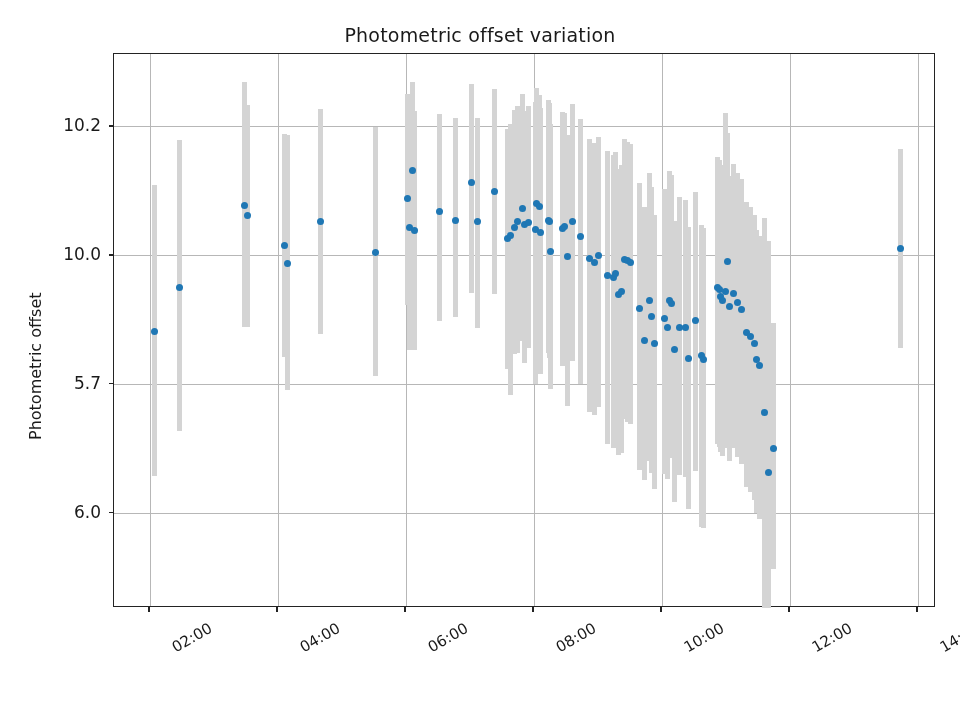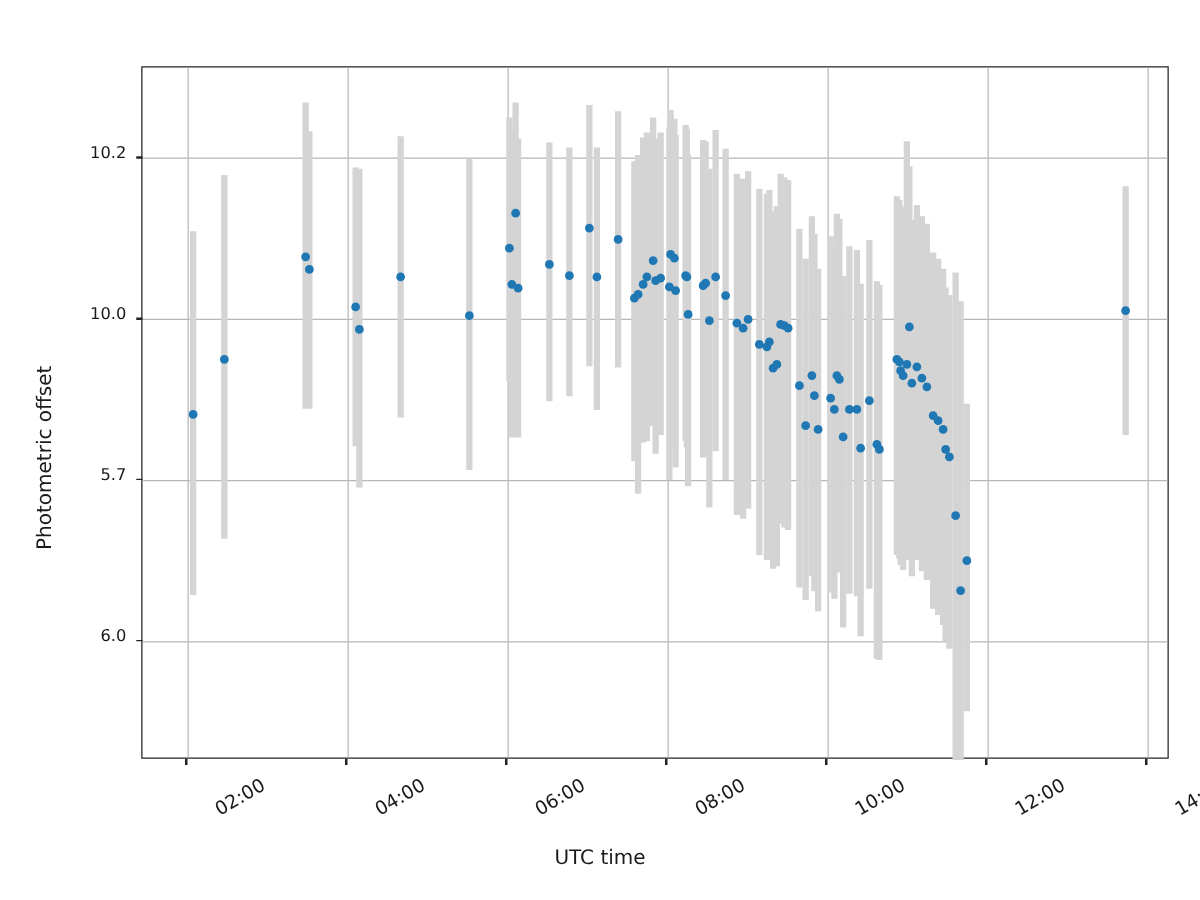--- a/index.html
+++ b/index.html
@@ -20,41 +20,42 @@
   #gridlayer,#datalayer{position:absolute;left:0;top:0;width:100%;height:100%;}
   .gline{position:absolute;background:#b7b7b7;}
   .gline.h{left:0;width:100%;height:1px;}
   .gline.v{top:0;width:1px;height:100%;}
   .ebar{position:absolute;width:5px;background:#d4d4d4;border-radius:0;}
   .pt{position:absolute;width:7px;height:7px;border-radius:50%;background:#1f77b4;}
   .tick{position:absolute;background:#232323;}
   .ytick{left:-5px;width:5px;height:1.4px;}
   .xtick{top:0px;width:1.4px;height:5px;}
   .ylab{
-    position:absolute;text-align:right;width:70px;font-size:13px;color:#1a1a1a;
+    position:absolute;text-align:right;width:70px;font-size:17px;color:#1a1a1a;
   }
   .xlab{
     position:absolute;font-size:15px;color:#1a1a1a;white-space:nowrap;
     transform:rotate(-30deg);transform-origin:right top;
   }
   #ytitle{
     position:absolute;font-size:16px;color:#1a1a1a;white-space:nowrap;
     transform:rotate(-90deg);transform-origin:left top;
     left:26px;top:440px;
   }
   #xtitle{
     position:absolute;left:0;top:676px;width:960px;text-align:center;
     font-size:16px;color:#1a1a1a;
   }
 </style>
 </head>
 <body>
 
 <div id="fig">
 
+  <div id="title">Photometric offset variation</div>
 
   <div id="plot">
     <div id="gridlayer">
         <div class="gline h" style="top: 72.1px;"></div>
         <div class="gline h" style="top: 201px;"></div>
         <div class="gline h" style="top: 329.8px;"></div>
         <div class="gline h" style="top: 458.7px;"></div>
         <div class="gline v" style="left: 35.9px;"></div>
         <div class="gline v" style="left: 163.9px;"></div>
         <div class="gline v" style="left: 291.9px;"></div>
@@ -250,15 +251,14 @@
       <div class="xlab" style="left: 546.963px; top: 619px;">08:00</div>
       <div class="tick xtick" style="left: 660.3px; top: 607px;"></div>
       <div class="xlab" style="left: 675px; top: 619px;">10:00</div>
       <div class="tick xtick" style="left: 788.3px; top: 607px;"></div>
       <div class="xlab" style="left: 803.037px; top: 619px;">12:00</div>
       <div class="tick xtick" style="left: 916.4px; top: 607px;"></div>
       <div class="xlab" style="left: 931.075px; top: 619px;">14:00</div>
     </div>
 
   <div id="ytitle">Photometric offset</div>
-  <div id="xtitle">UTC time</div>
 
 </div>
 
 </body></html>

